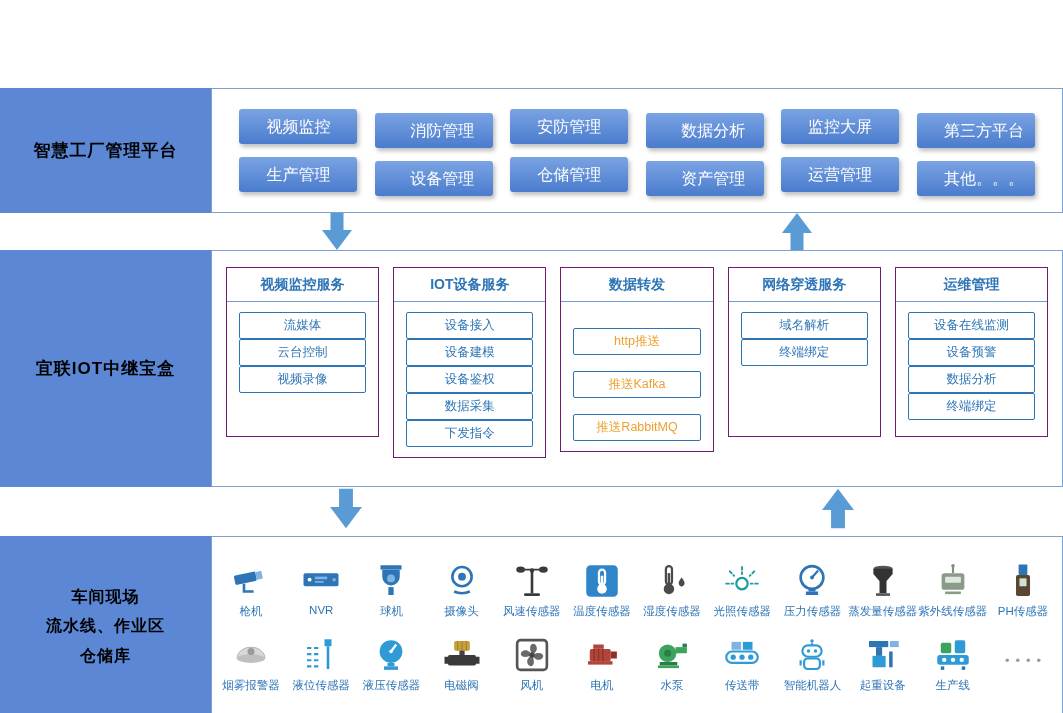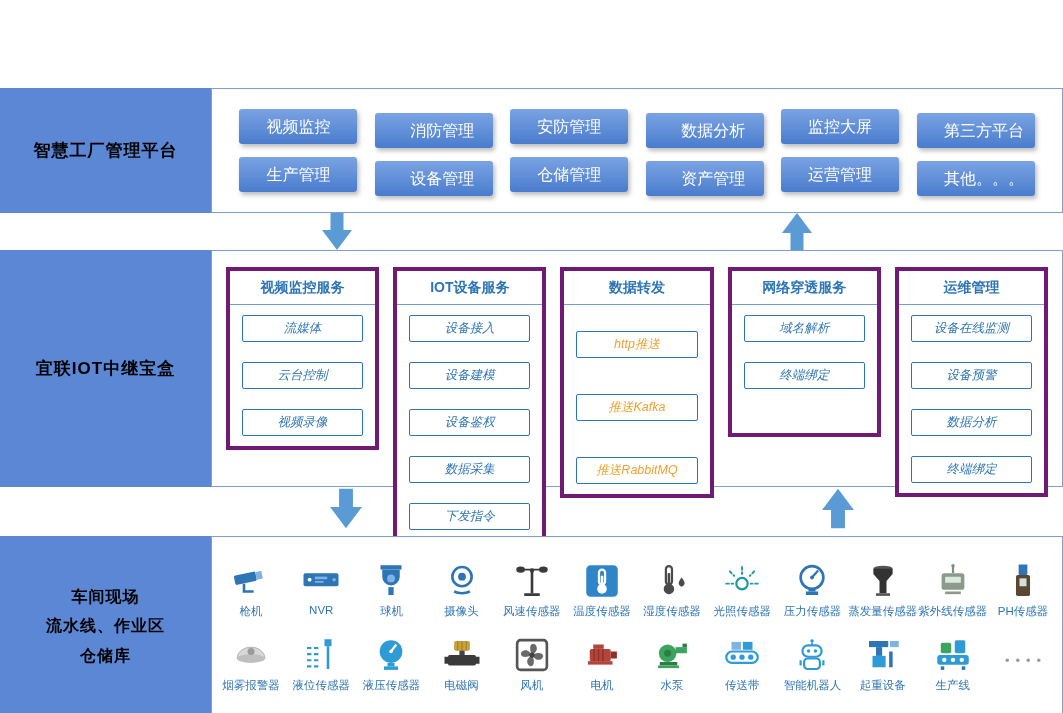--- a/index.html
+++ b/index.html
@@ -34,26 +34,26 @@
 
   
   .gap { position:absolute; left:0; width:100%; }
   #gap1 { top:213px; height:37px; }
   #gap2 { top:487px; height:43px; }
   .arrow { position:absolute; top:0; height:100%; display:flex; align-items:center; }
   .arrow svg { height:100%; fill:var(--arrow-blue); }
 
   
   .svc-wrap { display:flex; gap:14px; padding:16px 14px 12px; align-items:flex-start; height:100%; }
-  .svc-col  { flex:1; border:4px solid #701a75; background:#fff; min-height:170px; display:flex; flex-direction:column; }
+  .svc-col  { flex:1; border:1px solid #701a75; background:#fff; min-height:170px; display:flex; flex-direction:column; }
   .svc-title{
     height:34px; display:flex; align-items:center; justify-content:center;
     color:var(--accent-blue); font-weight:bold; font-size:14px; border-bottom:1px solid #6f9ed3;
   }
-  .svc-items{ padding:10px 12px; display:flex; flex-direction:column; gap:20px;font-style:italic; }
+  .svc-items{ padding:10px 12px; display:flex; flex-direction:column; gap:0; }
   .svc-item {
     border:1px solid var(--accent-blue); border-radius:2px; padding:4px 2px;
     text-align:center; font-size:12.5px; color:var(--accent-blue); background:#fff; white-space:nowrap;
   }
   .svc-item.orange { color:var(--accent-orange);margin-top:16px; }
 
   
   .dev-wrap { display:flex; flex-direction:column; justify-content:space-evenly; height:100%; padding:6px 4px; }
   .dev-row  { display:flex; }
   .dev-cell { flex:1; display:flex; flex-direction:column; align-items:center; justify-content:flex-end; gap:2px; min-width:0; }

